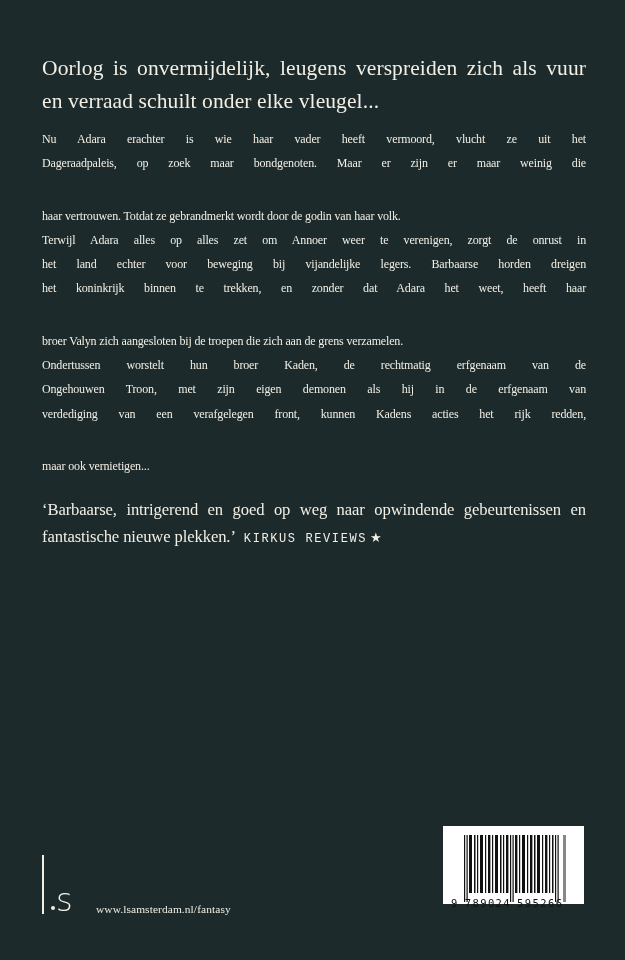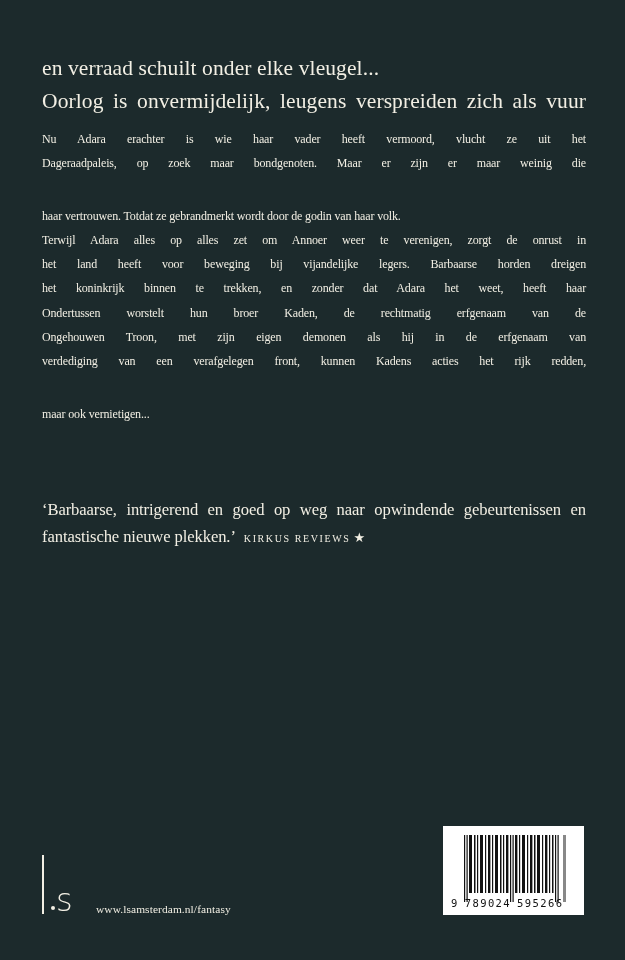--- a/index.html
+++ b/index.html
@@ -59,22 +59,22 @@
     }
     #quote span.line {
       display: block;
       text-align: justify;
       text-align-last: justify;
     }
     #quote span.line.last {
       text-align-last: left;
     }
     .source {
-      font-family: Liberation Serif, serif;
-      font-size: 10px;
+      font-family: Liberation Mono, monospace;
+      font-size: 12px;
       letter-spacing: 1.6px;
       margin-left: 8px;
     }
     .star {
       font-family: "DejaVu Sans", sans-serif;
       font-size: 13px;
       margin-left: 3px;
     }
     #logo {
       position: absolute;
@@ -117,21 +117,21 @@
       font-family: Liberation Serif, serif;
       font-size: 11.4px;
       letter-spacing: 0.1px;
       color: #f2efe4;
     }
     #barcode {
       position: absolute;
       left: 443px;
       top: 826px;
       width: 141px;
-      height: 89px;
+      height: 78px;
       background: #ffffff;
     }
     #barcode svg {
       position: absolute;
       left: 0;
       top: 0;
     }
     #barcode-digits {
       position: absolute;
       left: 8px;
@@ -146,31 +146,32 @@
       margin-right: 6px;
     }
     #barcode-digits .gap {
       margin-left: 6px;
     }
   </style>
 </head>
 <body>
 
 <p class="block" id="tagline">
+  <span class="line">Oorlog is onvermijdelijk, leugens verspreiden zich als vuur</span>
   <span class="line last">en verraad schuilt onder elke vleugel...</span>
-  <span class="line">Oorlog is onvermijdelijk, leugens verspreiden zich als vuur</span>
 </p>
 
 <p class="block" id="blurb">
   <span class="line">Nu Adara erachter is wie haar vader heeft vermoord, vlucht ze uit het</span>
   <span class="line">Dageraadpaleis, op zoek maar bondgenoten. Maar er zijn er maar weinig die</span>
   <span class="line last">haar vertrouwen. Totdat ze gebrandmerkt wordt door de godin van haar volk.</span>
   <span class="line">Terwijl Adara alles op alles zet om Annoer weer te verenigen, zorgt de onrust in</span>
-  <span class="line">het land heeft voor beweging bij vijandelijke legers. Barbaarse horden dreigen</span>
+  <span class="line">het land echter voor beweging bij vijandelijke legers. Barbaarse horden dreigen</span>
   <span class="line">het koninkrijk binnen te trekken, en zonder dat Adara het weet, heeft haar</span>
+  <span class="line last">broer Valyn zich aangesloten bij de troepen die zich aan de grens verzamelen.</span>
   <span class="line">Ondertussen worstelt hun broer Kaden, de rechtmatig erfgenaam van de</span>
   <span class="line">Ongehouwen Troon, met zijn eigen demonen als hij in de erfgenaam van</span>
   <span class="line">verdediging van een verafgelegen front, kunnen Kadens acties het rijk redden,</span>
   <span class="line last">maar ook vernietigen...</span>
 </p>
 
 <p class="block" id="quote">
   <span class="line">‘Barbaarse, intrigerend en goed op weg naar opwindende gebeurtenissen en</span>
   <span class="line last"><span>fantastische nieuwe plekken.’</span><span class="source">KIRKUS REVIEWS</span><span class="star">★</span></span>
 </p>

